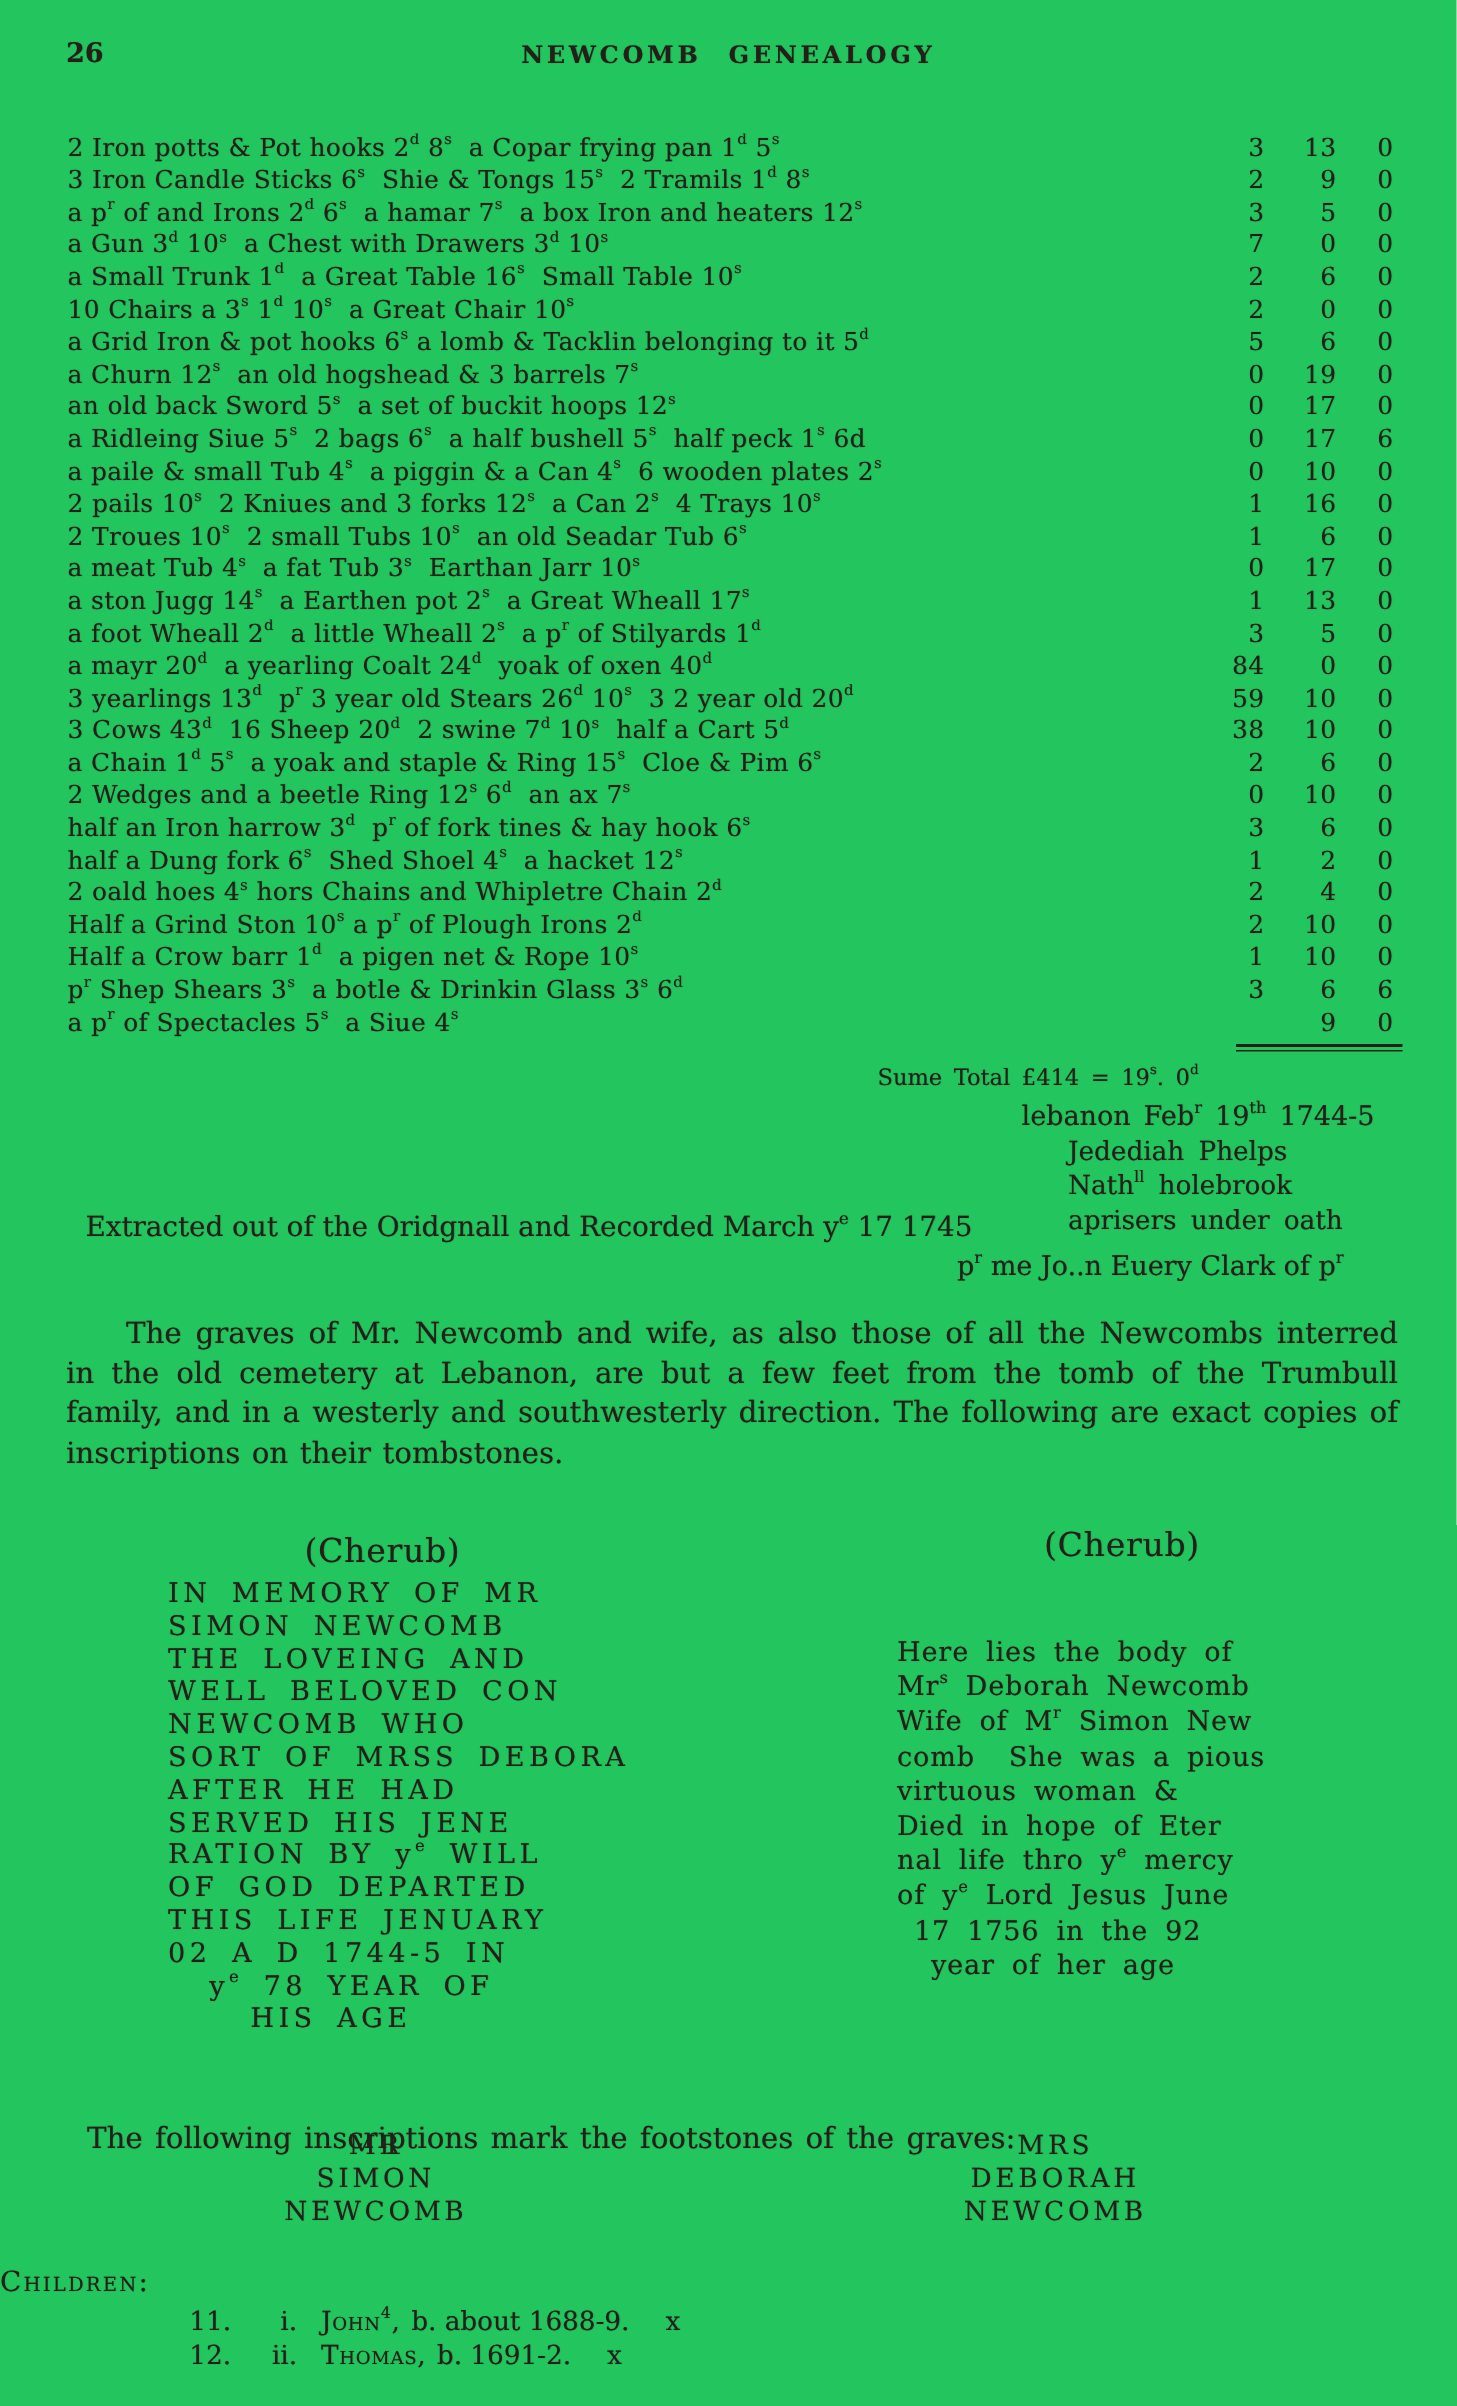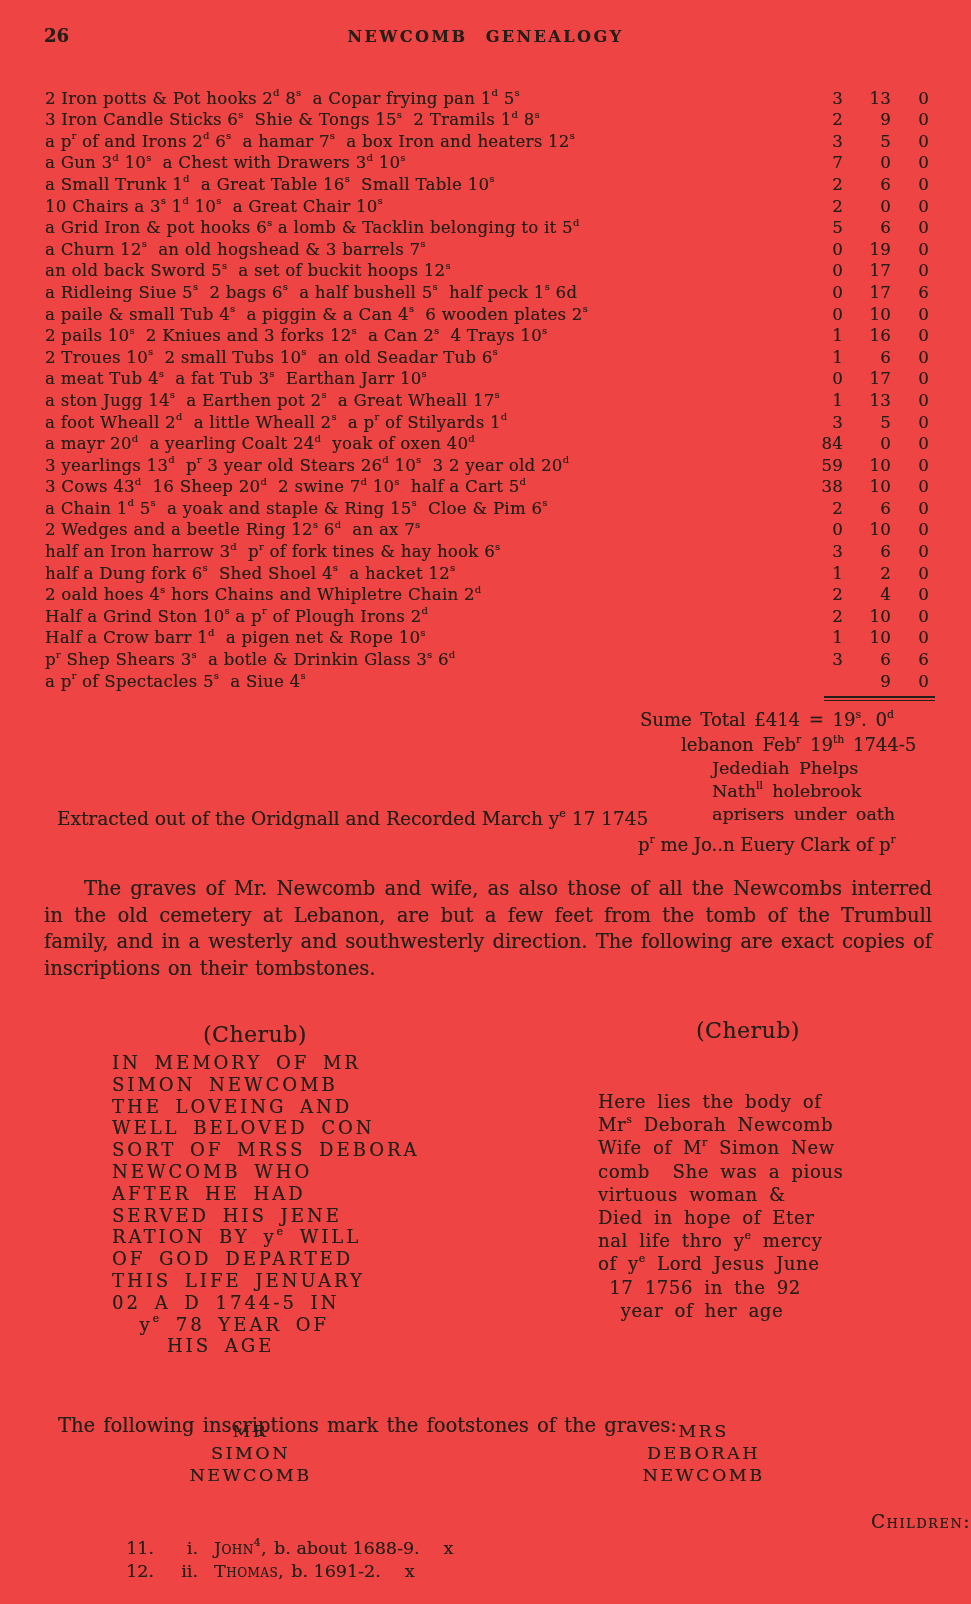--- a/index.html
+++ b/index.html
@@ -1,21 +1,21 @@
 <!DOCTYPE html>
 <html><head>
 <meta charset="utf-8">
 <style>
   * { margin: 0; padding: 0; box-sizing: border-box; }
   html, body { width: 971px; background: #e9e8e3; }
   .page {
     position: relative;
     width: 971px;
     height: 1604px;
-    background: #ef4444;
+    background: #22c55e;
     font-family: "DejaVu Serif", "Liberation Serif", serif;
     color: #241f19;
     text-shadow: 0.2px 0.2px 0.6px rgba(36,31,25,0.55);
     overflow: hidden;
   }
   sup { font-size: 60%; vertical-align: super; line-height: 0; position: relative; top: -0.1em; }
 
   
   .pagenum { position: absolute; left: 44px; top: 25px; font-size: 18px; font-weight: bold; }
   .title {
@@ -28,21 +28,21 @@
   .inventory { position: absolute; left: 45px; top: 86px; width: 890px; font-size: 16.5px; letter-spacing: 0.3px; }
   .inv-row { display: flex; height: 21.6px; align-items: flex-end; }
   .inv-item { flex: 1; white-space: pre; overflow: hidden; }
   .inv-l { width: 44px; text-align: right; flex: none; }
   .inv-s { width: 48px; text-align: right; flex: none; }
   .inv-d { width: 44px; text-align: right; flex: none; padding-right: 6px; }
 
   
   .sum-rule { position: absolute; left: 824px; top: 696px; width: 111px; height: 5px;
               border-top: 2.5px solid #241f19; border-bottom: 1px solid #241f19; }
-  .sum-total { position: absolute; left: 640px; top: 709px; font-size: 18px; word-spacing: 3px; text-align: right; }
+  .sum-total { position: absolute; left: 585px; top: 709px; font-size: 15px; word-spacing: 3px; text-align: right; }
   .date-line { position: absolute; left: 653px; top: 734px; font-size: 18px; word-spacing: 3px; margin-left: 28px; }
   .signers  { position: absolute; left: 712px; top: 757px; font-size: 17.5px; line-height: 22.8px; word-spacing: 4px; }
   .extract  { position: absolute; left: 57px;  top: 808px; font-size: 18.5px; }
   .clerk    { position: absolute; left: 638px; top: 834px; font-size: 18px; }
 
   
   .graves {
     position: absolute; left: 44px; top: 876px; width: 888px;
     font-size: 19.5px; line-height: 26.6px; text-align: justify; text-indent: 40px;
     word-spacing: 1.5px;
@@ -64,21 +64,21 @@
 
   
   .foot-intro { position: absolute; left: 58px; top: 1384px; font-size: 19.5px; word-spacing: 2px; margin-top: 30px; }
   .footstone { position: absolute; top: 1420px; text-align: center; font-size: 17.5px;
                line-height: 22px; letter-spacing: 2.5px; }
   .footstone-left  { left: 148px; width: 205px; }
   .footstone-right { left: 596px; width: 215px; }
 
   
   .children-heading {
-    position: absolute; left: 0; top: 1511px; width: 100%; text-align: right;
+    position: absolute; left: 0; top: 1511px; width: 100%; text-align: left;
     font-variant: small-caps; font-size: 18.5px; letter-spacing: 1.5px;
   }
   .children { position: absolute; left: 116px; top: 1537px; font-size: 17.5px; line-height: 22.6px; }
   .child-row { display: flex; align-items: baseline; }
   .child-num { width: 38px; text-align: right; flex: none; }
   .child-roman { width: 44px; text-align: right; flex: none; }
   .child-name { margin-left: 16px; font-variant: small-caps; letter-spacing: 0.5px; }
   .child-rest { margin-left: 7px; }
   .child-mark { margin-left: 24px; }
 </style>
@@ -313,23 +313,23 @@
   <div class="tomb-left">
 
       <div class="tomb-line">IN MEMORY OF MR</div>
 
       <div class="tomb-line">SIMON NEWCOMB</div>
 
       <div class="tomb-line">THE LOVEING AND</div>
 
       <div class="tomb-line">WELL BELOVED CON</div>
 
+      <div class="tomb-line">NEWCOMB WHO</div>
+
       <div class="tomb-line">SORT OF MRSS DEBORA</div>
-
-      <div class="tomb-line">NEWCOMB WHO</div>
 
       <div class="tomb-line">AFTER HE HAD</div>
 
       <div class="tomb-line">SERVED HIS JENE</div>
 
       <div class="tomb-line">RATION BY y<sup>e</sup> WILL</div>
 
       <div class="tomb-line">OF GOD DEPARTED</div>
 
       <div class="tomb-line">THIS LIFE JENUARY</div>

